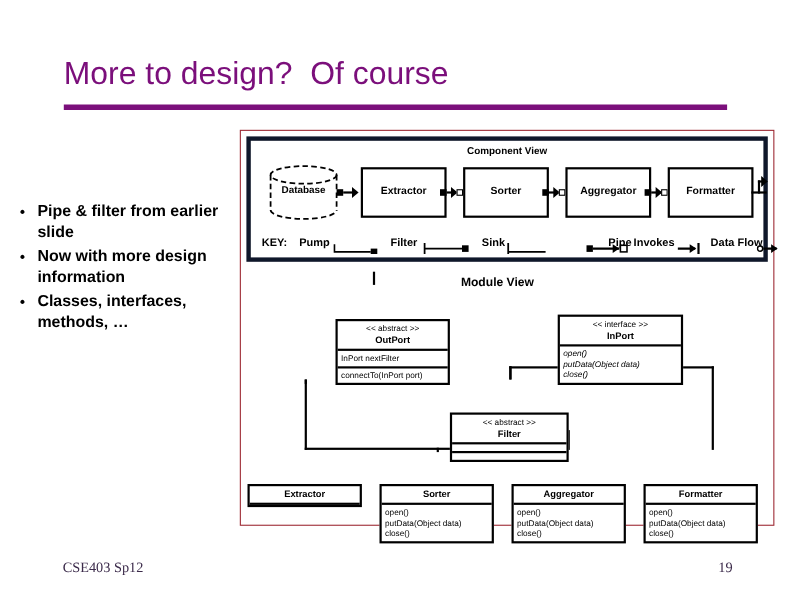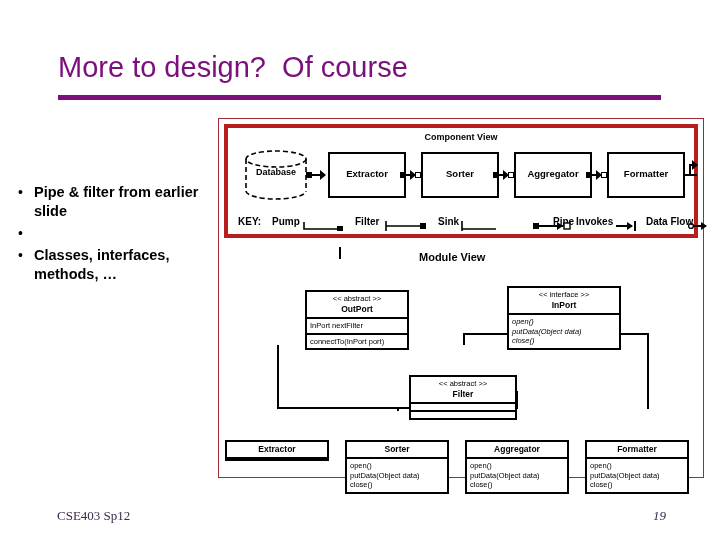--- a/index.html
+++ b/index.html
@@ -83,21 +83,21 @@
     left: 0; top: 0; right: 0; bottom: 0;
   }
 
   
   #component-view {
     position: absolute;
     left: 5px;
     top: 5px;
     width: 474px;
     height: 114px;
-    border: 4px solid #b91c1c;
+    border: 4px solid #0f172a;
     box-sizing: border-box;
     background: #fff;
   }
   #component-view-label {
     position: absolute;
     left: 0; right: 0;
     top: 4px;
     text-align: center;
     font-size: 9px;
     font-weight: bold;
@@ -268,36 +268,36 @@
     font-size: 13px;
     color: #3B2A4A;
   }
   #footer-right {
     position: absolute;
     right: 54px;
     top: 508px;
     font-family: "Liberation Serif", serif;
     font-size: 13px;
     color: #3B2A4A;
-    font-style: italic;
   }
 </style>
 </head>
 <body>
 
 <div id="slide-title">More to design?  Of course</div>
 <div id="title-rule"></div>
 
 <div id="bullet-list">
   <div class="bullet-row">
     <span class="bullet-dot">•</span>
     <span class="bullet-text">Pipe &amp; filter from earlier slide</span>
   </div>
   <div class="bullet-row">
     <span class="bullet-dot">•</span>
+    <span class="bullet-text">Now with more design information</span>
   </div>
   <div class="bullet-row">
     <span class="bullet-dot">•</span>
     <span class="bullet-text">Classes, interfaces, methods, …</span>
   </div>
 </div>
 
 <div id="diagram-image">
  <div class="diag-inner">
 

